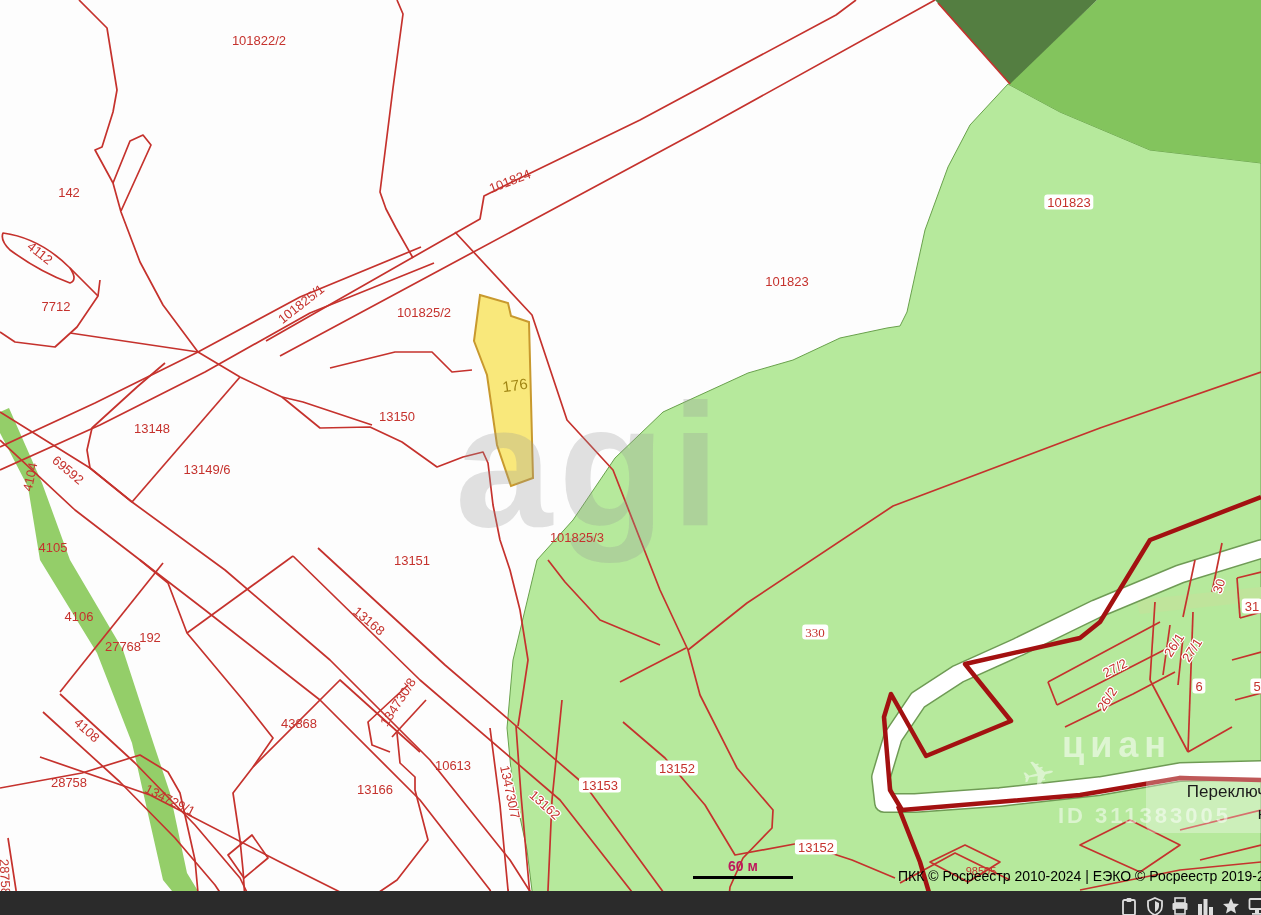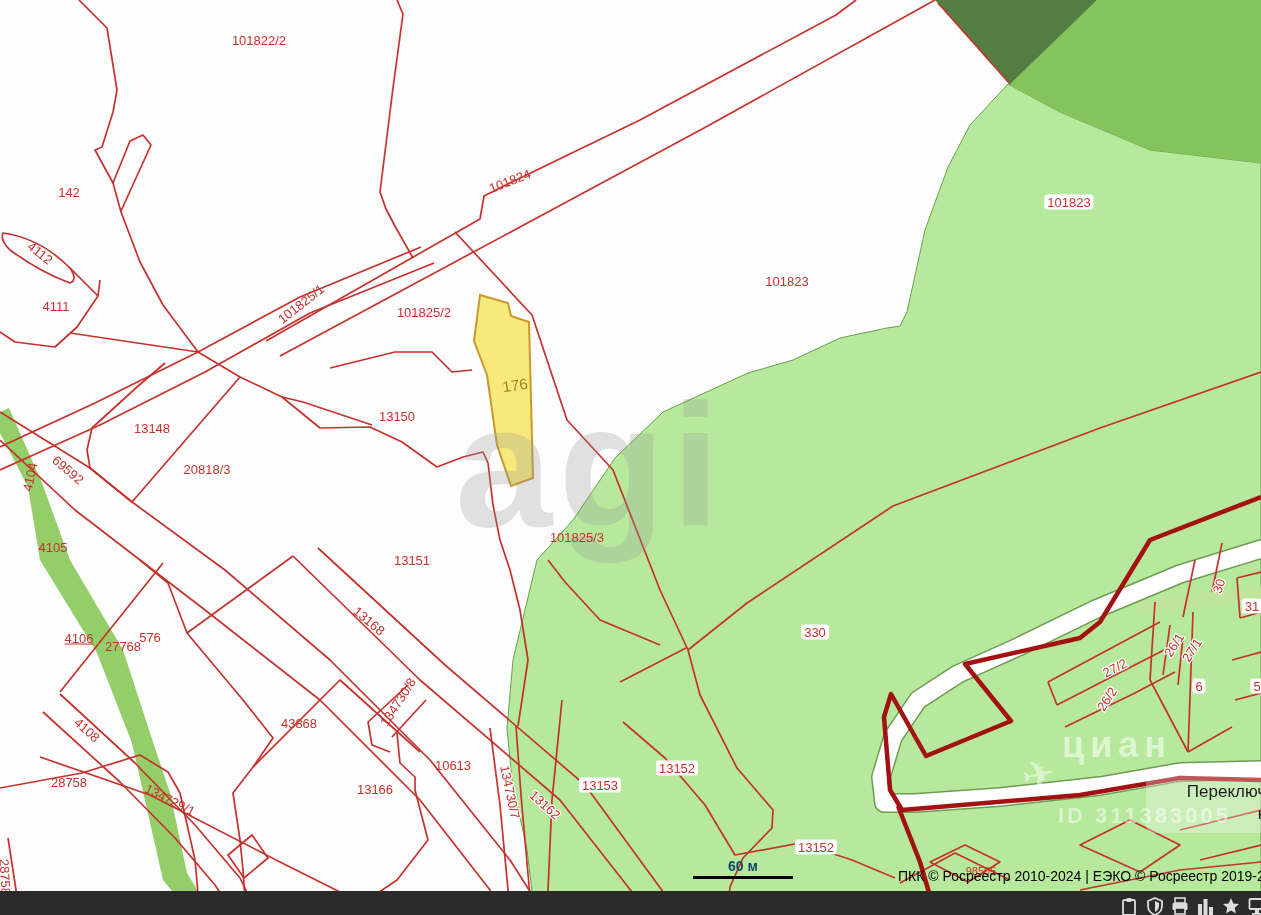--- a/index.html
+++ b/index.html
@@ -22,21 +22,21 @@
            color:rgba(255,255,255,0.5);transform:rotate(-12deg);pointer-events:none;}
   #wm-id{position:absolute;left:1058px;top:803px;font-size:22px;font-weight:bold;
          color:rgba(255,255,255,0.5);letter-spacing:3px;pointer-events:none;}
   #switch-map{position:absolute;left:1146px;top:776px;width:150px;
               background:rgba(255,255,255,0.30);border-radius:8px;
               padding:5px 8px 8px 8px;font-size:17px;line-height:1.3;color:#1c1c1c;
               text-align:right;cursor:pointer;}
   #attribution{position:absolute;left:898px;top:868px;font-size:14px;color:#000;
                white-space:nowrap;}
   #scalebar{position:absolute;left:693px;top:858px;width:100px;text-align:center;}
-  #scalebar .txt{font-size:14px;font-weight:bold;color:#0c4a6e;}
+  #scalebar .txt{font-size:14px;font-weight:bold;color:#be185d;}
   #scalebar .bar{margin-top:2px;height:0;border-bottom:3px solid #000;}
   #bottom-bar{position:absolute;left:0;top:891px;width:1261px;height:24px;
               background:#2b2b2b;}
   .bbicon{position:absolute;top:6px;width:18px;height:18px;cursor:pointer;}
   .bbicon svg{width:100%;height:100%;}
 </style>
 </head>
 <body>
 
 <div id="map">
@@ -129,40 +129,40 @@
 
 <div id="wm-agi">agi</div>
 <div id="wm-plane">✈</div>
 <div id="wm-cian">циан</div>
 <div id="wm-id">ID 311383005</div>
 
 <div id="labels">
     <div class="lbl" style="left: 259px; top: 40px; transform: translate(-50%, -50%);">101822/2</div>
     <div class="lbl" style="left: 69px; top: 192px; transform: translate(-50%, -50%);">142</div>
     <div class="lbl" style="left: 40px; top: 253px; transform: translate(-50%, -50%) rotate(38deg);">4112</div>
-    <div class="lbl" style="left: 56px; top: 306px; transform: translate(-50%, -50%);">4111</div>
+    <div class="lbl" style="left: 56px; top: 306px; transform: translate(-50%, -50%);">7712</div>
     <div class="lbl" style="left: 301px; top: 304px; transform: translate(-50%, -50%) rotate(-38deg);">101825/1</div>
     <div class="lbl" style="left: 510px; top: 181px; transform: translate(-50%, -50%) rotate(-21deg);">101824</div>
     <div class="lbl" style="left: 424px; top: 312px; transform: translate(-50%, -50%);">101825/2</div>
     <div class="lbl" style="left: 787px; top: 281px; transform: translate(-50%, -50%);">101823</div>
     <div class="lbl box" style="left: 1069px; top: 202px; transform: translate(-50%, -50%);">101823</div>
     <div class="lbl olive" style="left: 515px; top: 385px; transform: translate(-50%, -50%) rotate(-8deg);">176</div>
     <div class="lbl" style="left: 397px; top: 416px; transform: translate(-50%, -50%);">13150</div>
     <div class="lbl" style="left: 152px; top: 428px; transform: translate(-50%, -50%); text-align: center;">13148</div>
-    <div class="lbl" style="left: 207px; top: 469px; transform: translate(-50%, -50%);">20818/3</div>
+    <div class="lbl" style="left: 207px; top: 469px; transform: translate(-50%, -50%);">13149/6</div>
     <div class="lbl" style="left: 68px; top: 470px; transform: translate(-50%, -50%) rotate(40deg);">69592</div>
     <div class="lbl" style="left: 30px; top: 477px; transform: translate(-50%, -50%) rotate(-78deg);">4104</div>
     <div class="lbl" style="left: 53px; top: 547px; transform: translate(-50%, -50%);">4105</div>
     <div class="lbl" style="left: 412px; top: 560px; transform: translate(-50%, -50%);">13151</div>
     <div class="lbl" style="left: 577px; top: 537px; transform: translate(-50%, -50%);">101825/3</div>
-    <div class="lbl" style="left: 79px; top: 638px; transform: translate(-50%, -50%); text-decoration: underline;">4106</div>
+    <div class="lbl" style="left: 79px; top: 616px; transform: translate(-50%, -50%);">4106</div>
     <div class="lbl" style="left: 369px; top: 621px; transform: translate(-50%, -50%) rotate(40deg);">13168</div>
-    <div class="lbl" style="left: 150px; top: 637px; transform: translate(-50%, -50%);">576</div>
+    <div class="lbl" style="left: 150px; top: 637px; transform: translate(-50%, -50%);">192</div>
     <div class="lbl" style="left: 123px; top: 646px; transform: translate(-50%, -50%);">27768</div>
-    <div class="lbl box" style="left: 815px; top: 632px; transform: translate(-50%, -50%);">330</div>
+    <div class="lbl box" style="left: 815px; top: 632px; transform: translate(-50%, -50%); font-family: Liberation Serif, serif;">330</div>
     <div class="lbl" style="left: 299px; top: 723px; transform: translate(-50%, -50%);">43868</div>
     <div class="lbl" style="left: 87px; top: 730px; transform: translate(-50%, -50%) rotate(42deg);">4108</div>
     <div class="lbl" style="left: 398px; top: 702px; transform: translate(-50%, -50%) rotate(-57deg);">134730/8</div>
     <div class="lbl" style="left: 69px; top: 782px; transform: translate(-50%, -50%);">28758</div>
     <div class="lbl" style="left: 170px; top: 800px; transform: translate(-50%, -50%) rotate(27deg);">134729/1</div>
     <div class="lbl" style="left: 375px; top: 789px; transform: translate(-50%, -50%);">13166</div>
     <div class="lbl" style="left: 453px; top: 765px; transform: translate(-50%, -50%);">10613</div>
     <div class="lbl halo" style="left: 510px; top: 792px; transform: translate(-50%, -50%) rotate(78deg);">134730/7</div>
     <div class="lbl halo" style="left: 545px; top: 805px; transform: translate(-50%, -50%) rotate(42deg);">13162</div>
     <div class="lbl box" style="left: 600px; top: 785px; transform: translate(-50%, -50%);">13153</div>

